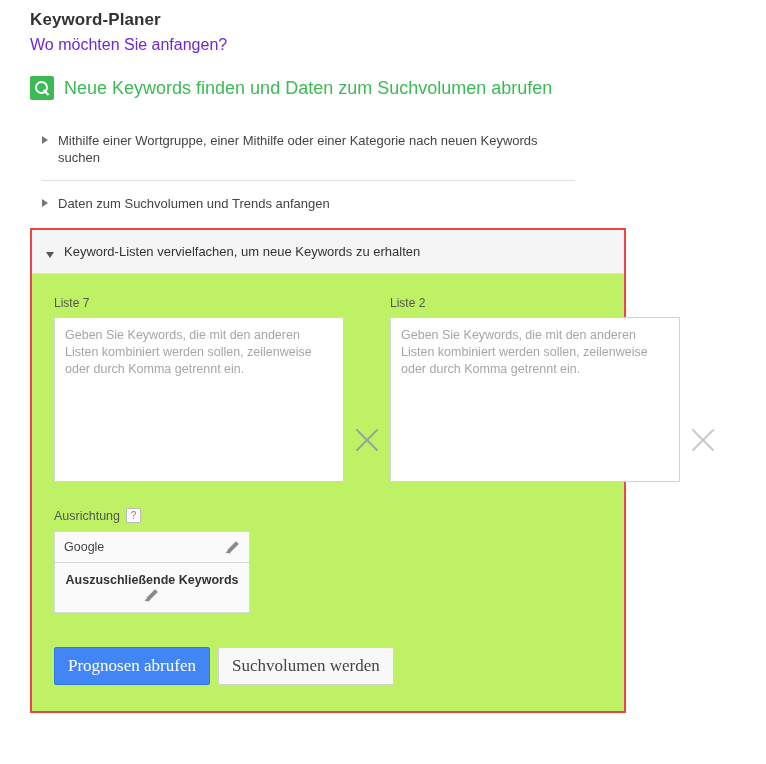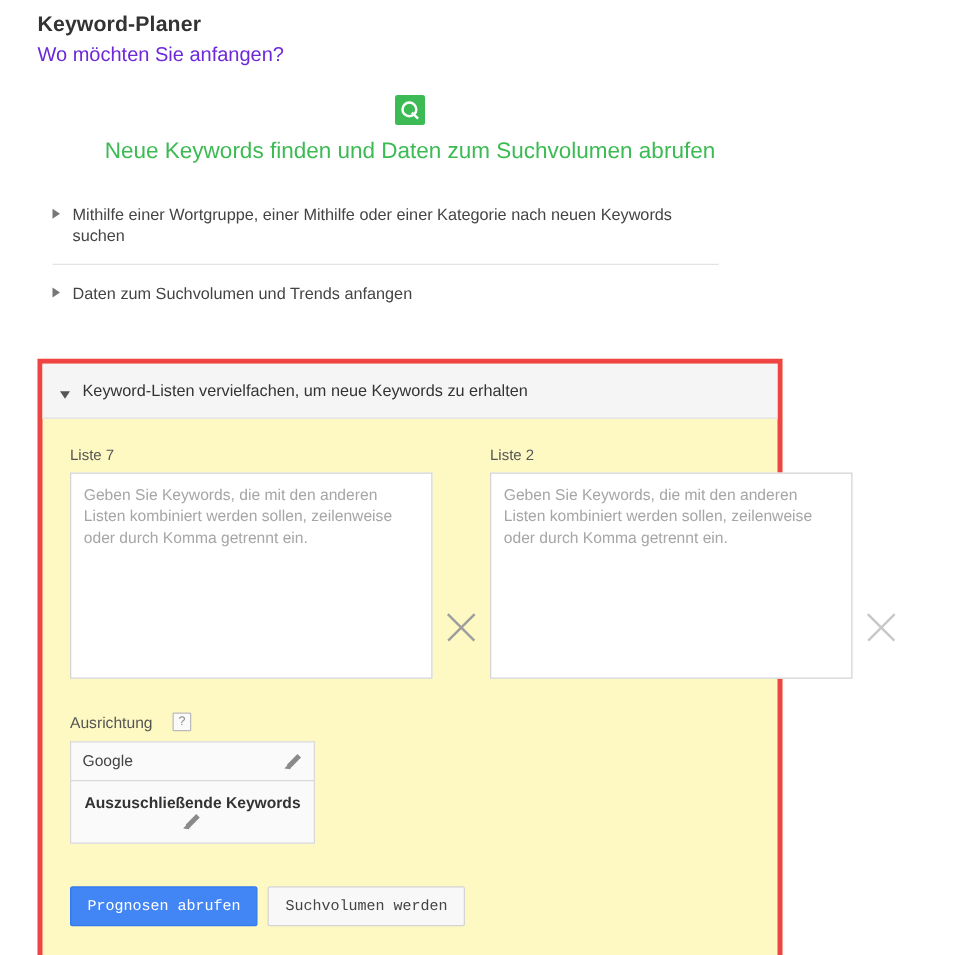--- a/index.html
+++ b/index.html
@@ -34,21 +34,20 @@
     font-size: 16px;
     color: #6d28d9;
     margin: 0 0 22px 0;
     font-weight: normal;
   }
   .section-head {
     display: flex;
     align-items: center;
     gap: 10px;
     margin-bottom: 18px;
-    flex-direction: column;
   }
   .magnifier {
     width: 24px;
     height: 24px;
     background: #3cba54;
     border-radius: 2px;
     position: relative;
     flex: 0 0 auto;
   }
   .magnifier .lens {
@@ -108,23 +107,23 @@
     flex: 0 0 auto;
   }
   .divider-line {
     height: 1px;
     background: #e3e3e3;
     margin-left: 12px;
     width: 533px;
   }
 
   .panel {
-    border: 4px solid #ef4444;
-    background: #fef9c3;
-    margin-top: 30px;
+    border: 2px solid #ef4444;
+    background: #bef264;
+    margin-top: 2px;
   }
   .panel-header {
     background: #f5f5f5;
     border-bottom: 1px solid #e0e0e0;
     display: flex;
     align-items: center;
     gap: 10px;
     padding: 14px 14px 14px 14px;
   }
   .panel-header .label {
@@ -184,21 +183,21 @@
   .x-btn::before { transform: rotate(45deg); }
   .x-btn::after  { transform: rotate(-45deg); }
   .x-btn.light::before, .x-btn.light::after { background: #c8c8c8; }
 
   .targeting {
     margin-top: 22px;
   }
   .targeting-label-row {
     display: flex;
     align-items: center;
-    gap: 16px;
+    gap: 6px;
     margin-bottom: 8px;
   }
   .targeting-label {
     font-size: 12.5px;
     color: #555;
   }
   .help-badge {
     width: 13px;
     height: 13px;
     border: 1px solid #bbb;
@@ -255,26 +254,26 @@
     transform: rotate(-45deg);
   }
 
   .buttons-row {
     display: flex;
     align-items: center;
     gap: 8px;
     margin-top: 34px;
   }
   .btn {
-    font-size: 12px;
+    font-size: 17px;
     padding: 8px 13px;
     border-radius: 2px;
     cursor: pointer;
     border: 1px solid transparent;
-    font-family: Liberation Mono, monospace;
+    font-family: Liberation Serif, serif;
   }
   .btn-primary {
     background: #4285f4;
     color: #ffffff;
     border-color: #3079ed;
   }
   .btn-secondary {
     background: #f8f8f8;
     color: #444;
     border-color: #d4d4d4;

